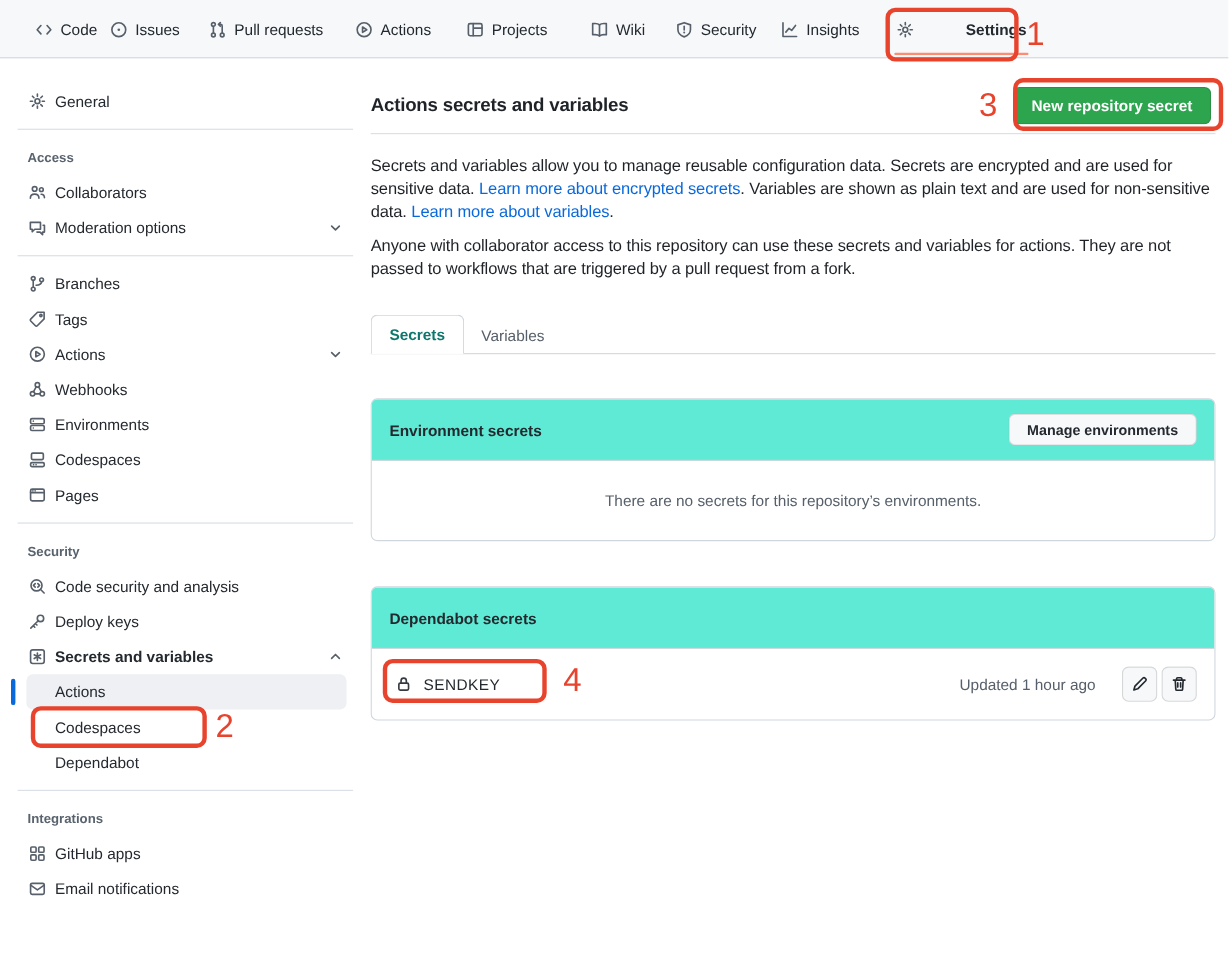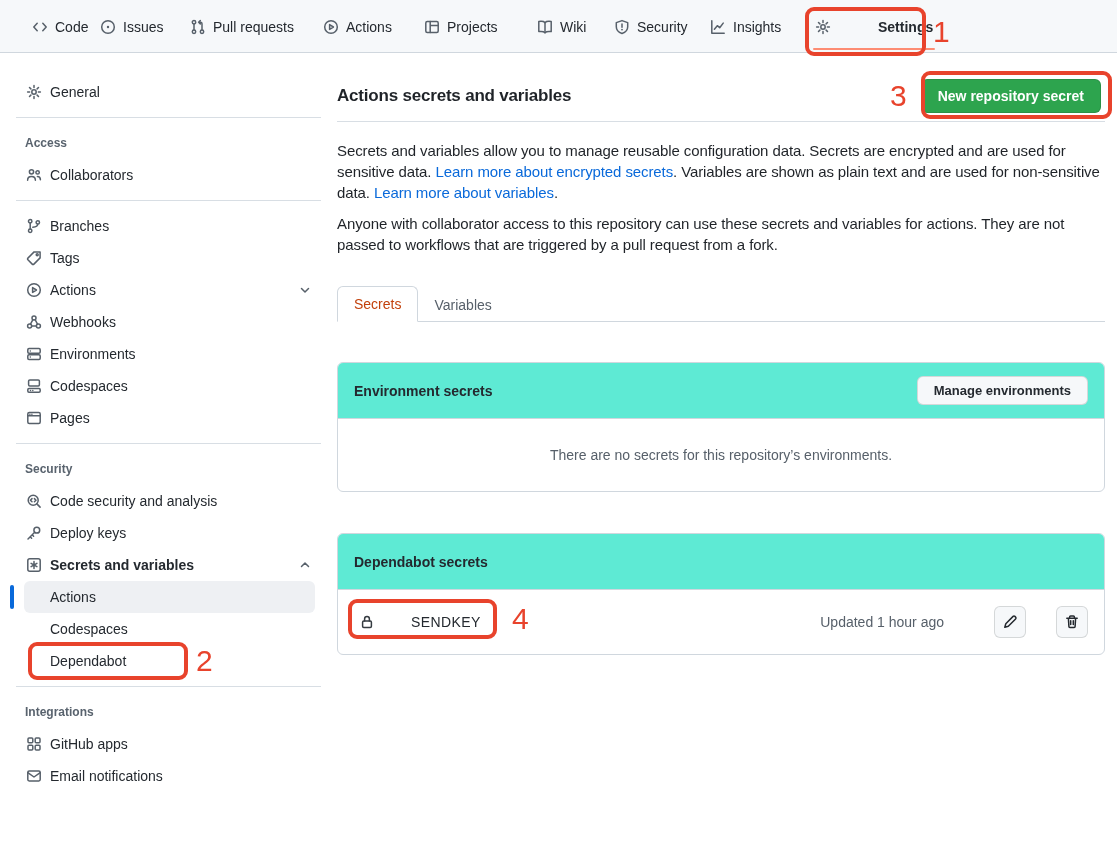--- a/index.html
+++ b/index.html
@@ -48,34 +48,34 @@
     border-top:1px solid #d8dee4; }
   .para { position:absolute; left:0; width:775px; font-size:15px; line-height:21px;
     color:#1f2328; letter-spacing:-0.1px; }
   .p1 { top:64px; } .p2 { top:137px; }
   .para b { font-weight:400; }
   .para a { color:#0969da; text-decoration:none; cursor:pointer; }
   .tabnav { position:absolute; top:207px; left:0; width:100%; height:39px;
     border-bottom:1px solid #d0d7de; display:flex; align-items:flex-end; }
   .tab { padding:9px 16px; font-size:14px; color:#57606a; cursor:pointer; margin-bottom:-1px; }
   .tab.active { background:#fff; border:1px solid #d0d7de; border-bottom-color:#fff;
-    border-radius:6px 6px 0 0; color:#c2410c; font-weight:400;text-align:center; }
+    border-radius:6px 6px 0 0; color:#0f766e; font-weight:700;text-align:center; }
   .card { position:absolute; left:0; width:768px; background:#fff;
     border:1px solid #d0d7de; border-radius:6px; overflow:hidden; }
   .card-env { top:286px; height:130px; }
   .card-repo { top:457px; height:122px; }
   .card-header { height:56px; background:#5eead4; border-bottom:1px solid #d0d7de;
     display:flex; align-items:center; justify-content:space-between; padding:0 16px; }
   .card-title { font-size:14px; font-weight:700; color:#24292f; }
   .btn-secondary { height:29px; padding:0 16px; background:#f6f8fa;
     border:1px solid rgba(27,31,36,0.15); border-radius:6px; color:#24292f;
     font-size:13px; font-weight:700; font-family:inherit; cursor:pointer; }
   .card-empty { height:72px; display:flex; align-items:center; justify-content:center;
     font-size:14px; color:#57606a; }
-  .secret-row { height:64px; display:flex; align-items:center; padding:0 16px;gap:26px; }
+  .secret-row { height:64px; display:flex; align-items:center; padding:0 16px; }
   .secret-row .icon path, .secret-row .icon rect { stroke:#353b41; }
   .secret-name { margin-left:10px; font-size:14px; letter-spacing:0.4px; color:#24292f; }
   .secret-updated { margin-left:auto; font-size:14px; color:#57606a; }
   .icon-btn { width:32px; height:32px; background:#f6f8fa;
     border:1px solid rgba(27,31,36,0.15); border-radius:6px; cursor:pointer;
     display:flex; align-items:center; justify-content:center; padding:0; }
   .icon-btn .icon path { stroke:#24292f; }
   .icon-btn + .icon-btn { margin-left:4px; }
   .edit-btn { margin-left:24px; }
   
@@ -200,20 +200,34 @@
     <div class="sb-item">
       <span class="icon">
           <svg viewBox="0 0 16 16">
             <circle cx="5.5" cy="4.8" r="2.1"></circle>
             <path d="M1.6 13.2c0-2.4 1.6-3.7 3.9-3.7s3.9 1.3 3.9 3.7"></path>
             <circle cx="11.6" cy="5.4" r="1.7"></circle>
             <path d="M11.4 9.6c2 0 3 1.4 3 3.1"></path>
           </svg>
         </span>
       <span>Collaborators</span>
+    </div>
+    <div class="sb-item">
+      <span class="icon">
+          <svg viewBox="0 0 16 16">
+            <path d="M1.6 3.2h9.2v6.2H5.6L3.3 11.7V9.4H1.6Z"></path>
+            <path d="M13.2 5.8h1.2v6.2h-1.7v2.3l-2.3-2.3H7.6"></path>
+          </svg>
+        </span>
+      <span>Moderation options</span>
+      <span class="icon chev">
+          <svg viewBox="0 0 16 16">
+            <path d="m4.5 6.5 3.5 3.5 3.5-3.5"></path>
+          </svg>
+        </span>
     </div>
     <hr class="sb-divider">
 
     <div class="sb-item">
       <span class="icon">
           <svg viewBox="0 0 16 16">
             <circle cx="4.2" cy="3.2" r="1.7"></circle>
             <circle cx="4.2" cy="12.8" r="1.7"></circle>
             <circle cx="11.8" cy="4.4" r="1.7"></circle>
             <path d="M4.2 4.9v6.2M11.8 6.1c0 2.3-2.5 3-5 3.2"></path>

